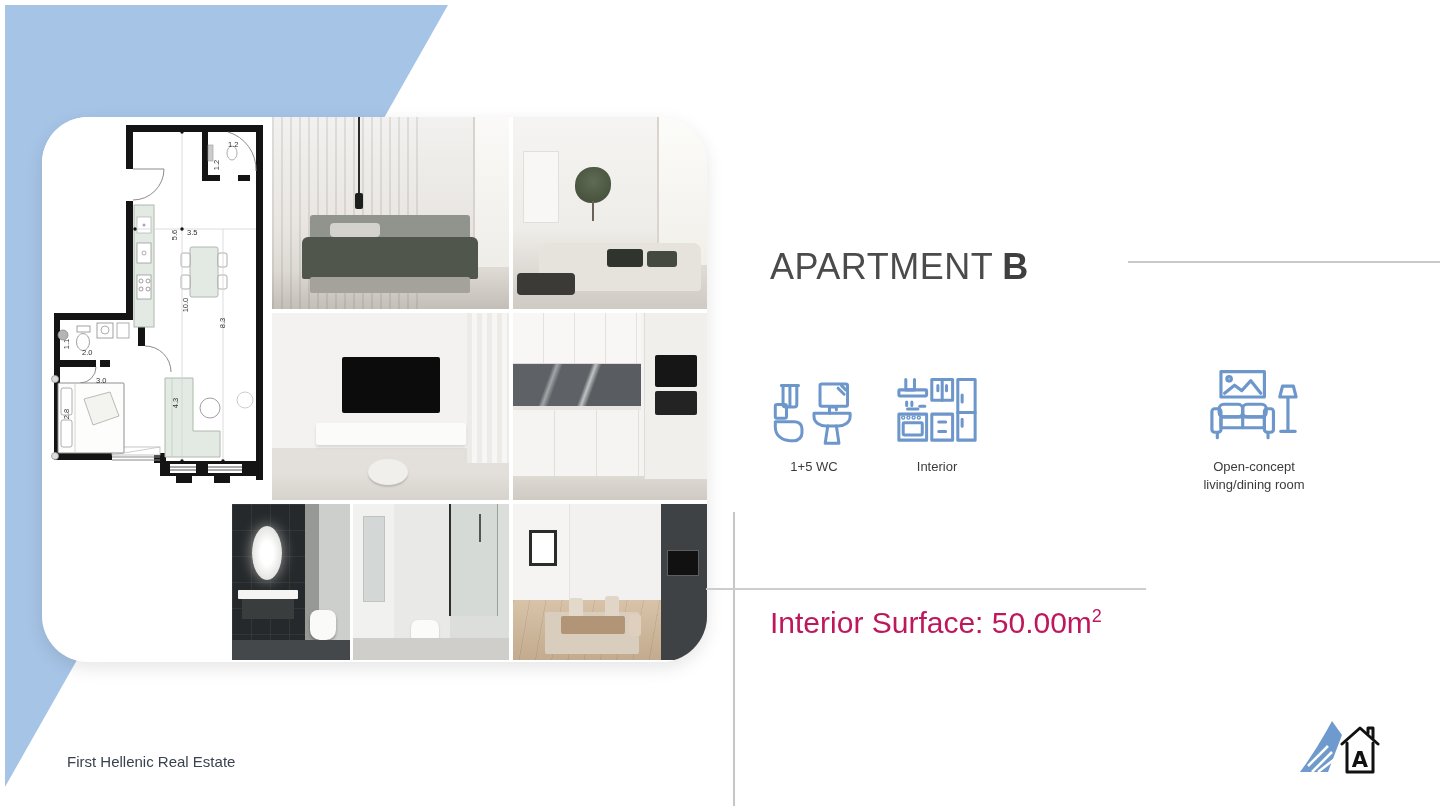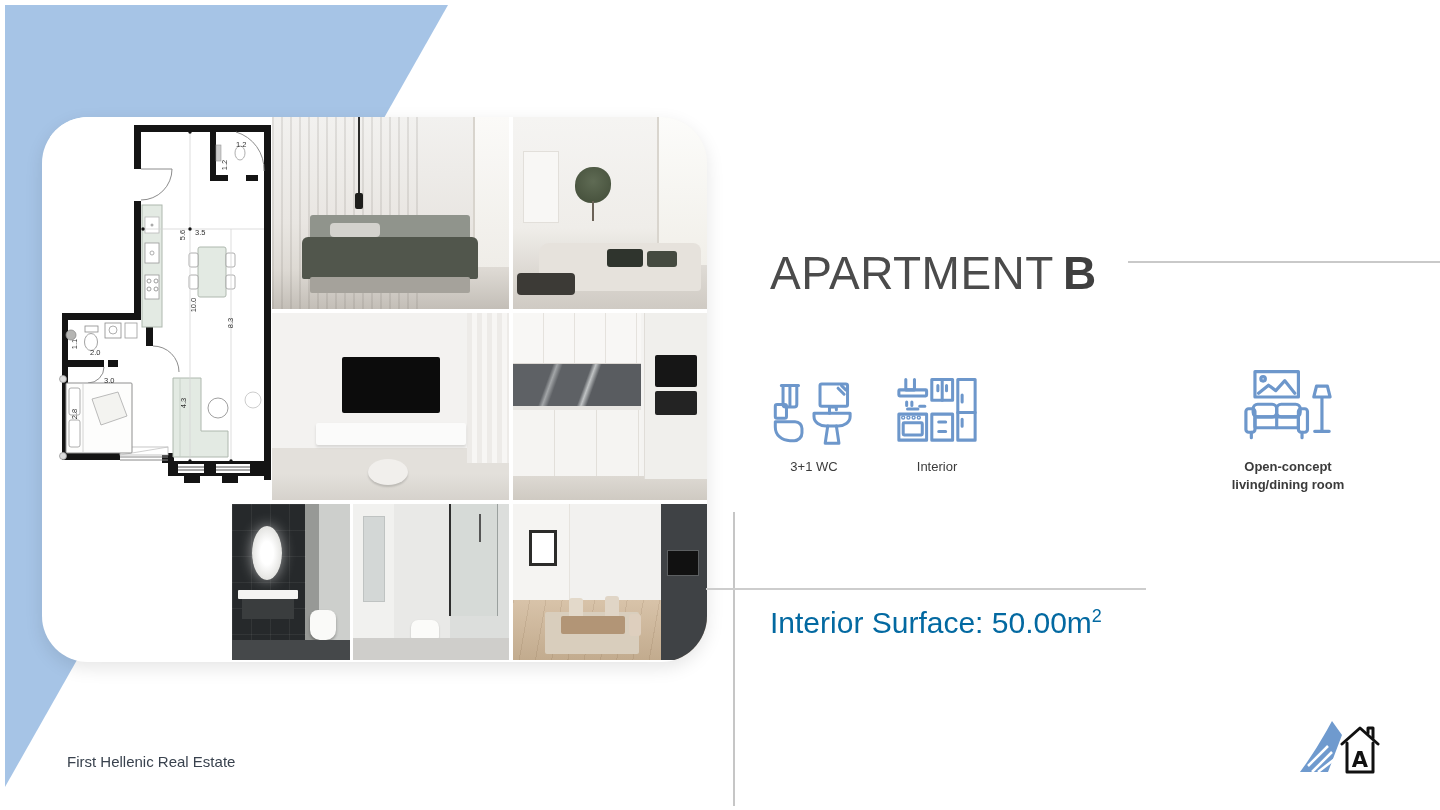--- a/index.html
+++ b/index.html
@@ -11,21 +11,21 @@
     background:var(--accent-blue,#a6c4e6);
     clip-path:polygon(0 0,100% 0,0 100%);}
 
   
   .card{position:absolute;left:42px;top:117px;width:665px;height:545px;background:#fff;
     border-radius:46px;overflow:hidden;box-shadow:0 6px 18px rgba(0,0,0,.10);}
   .tile{position:absolute;overflow:hidden;}
   .tile div{position:absolute;}
 
   
-  .floorplan{position:absolute;left:8px;top:0;width:230px;height:385px;background:#fff;}
+  .floorplan{position:absolute;left:0;top:0;width:230px;height:385px;background:#fff;}
   .floorplan svg{position:absolute;left:0;top:0;}
   .fp-dim{font-size:7.5px;fill:#2f2f2f;font-family:"Liberation Sans",sans-serif;}
 
   
   .t-bedroom{left:230px;top:0;width:237px;height:192px;
     background:linear-gradient(180deg,#f2f1ef,#e9e6e2 55%,#ddd9d3 80%,#c3beb7);}
   .bp-slats{left:0;top:0;width:150px;height:192px;
     background:repeating-linear-gradient(90deg,rgba(110,105,98,.15) 0 2px,rgba(255,255,255,0) 2px 9px);}
   .bp-window{right:0;top:0;width:34px;height:150px;background:linear-gradient(180deg,#fbfaf8,#efede8);border-left:2px solid #d8d4cd;}
   .bp-pendant{left:86px;top:0;width:2px;height:78px;background:#2b2b29;}
@@ -98,36 +98,36 @@
                linear-gradient(180deg,#d8c3a9,#c2ab8e);}
   .cr-rug{left:32px;top:108px;width:94px;height:42px;background:#d9cebd;border-radius:2px;}
   .cr-chairback1{left:56px;top:94px;width:14px;height:24px;background:#e3d9ca;border-radius:3px;}
   .cr-chairback2{left:92px;top:92px;width:14px;height:24px;background:#e0d5c6;border-radius:3px;}
   .cr-table{left:48px;top:112px;width:64px;height:18px;background:#b29576;border-radius:2px;}
   .cr-chair3{left:116px;top:110px;width:12px;height:22px;background:#decfbe;border-radius:3px;}
   .cr-column{right:0;top:0;width:46px;height:156px;background:#3f4245;}
   .cr-oven{right:8px;top:46px;width:30px;height:24px;background:#111;border:1px solid #5c5f61;}
 
   
-  .title{position:absolute;left:770px;top:246px;font-size:46px;color:#4b4b4b;letter-spacing:.5px;white-space:nowrap;}
+  .title{position:absolute;left:770px;top:246px;font-size:36px;color:#4b4b4b;letter-spacing:.5px;white-space:nowrap;}
   .title .b{font-weight:bold;color:#3f3f3f;margin-left:9px;}
   .hr-title{position:absolute;left:1128px;top:261px;width:312px;height:2px;background:#c9c9c9;}
   .hr-surface{position:absolute;left:706px;top:588px;width:440px;height:2px;background:#cdcdcd;}
   .v-divider{position:absolute;left:733px;top:512px;width:2px;height:294px;background:#c6c6c6;}
 
   .feature{position:absolute;top:374px;text-align:center;color:var(--icon-blue,#6d97cb);}
   .feature .icon-box{height:80px;display:flex;align-items:flex-end;justify-content:center;}
   .feature svg{display:block;}
   .feature .flabel{margin-top:4px;font-size:13px;line-height:1.35;color:#3b3b3b;}
   .f1{left:768px;width:92px;}
   .f2{left:886px;width:102px;}
   .f3{left:1014px;width:124px;}
-  .f4{left:1224px;width:128px;font-weight:bold;}
-
-  .surface{position:absolute;left:770px;top:606px;font-size:30px;color:#0369a1;white-space:nowrap;}
+  .f4{left:1190px;width:128px;}
+
+  .surface{position:absolute;left:770px;top:606px;font-size:30px;color:#be185d;white-space:nowrap;}
   .surface sup{font-size:18px;}
 
   .footer-text{position:absolute;left:67px;top:753px;font-size:15px;color:#39424e;text-align:right;}
   .logo{position:absolute;left:1298px;top:716px;width:82px;height:62px;}
 </style>
 </head>
 <body>
 
 <div class="slide">
 
@@ -342,21 +342,21 @@
         <path d="M12,6 h20 M14,6 v22 a3,3 0 0 0 3,3 h10 a3,3 0 0 0 3,-3 v-22 M22,6 v25"></path>
         <rect x="57" y="4" width="32" height="26" rx="2"></rect>
         <path d="M78,9 l7,7 M82,6 l5,5"></path>
         <path d="M50,38 h42 v4 c0,7 -7,11 -14,11 h-14 c-7,0 -14,-4 -14,-11 z"></path>
         <path d="M68,38 v-7 h8 v3"></path>
         <path d="M66,53 l-3,20 h16 l-3,-20"></path>
         <rect x="5" y="28" width="13" height="16" rx="2"></rect>
         <path d="M5,48 v6 c0,10 8,16 17,16 h5 c5,0 9,-4 9,-9 v-5 c0,-4 -3,-8 -8,-8 z"></path>
       </svg>
     </div>
-    <div class="flabel">3+1 WC</div>
+    <div class="flabel">1+5 WC</div>
   </div>
 
   <div class="feature f2">
     <div class="icon-box">
       <svg width="88" height="78" viewBox="0 0 100 90" fill="none" stroke="currentColor" stroke-width="3.5" stroke-linecap="round" stroke-linejoin="round">
         <path d="M14,4 v12 h10 v-12"></path>
         <rect x="6" y="16" width="32" height="7" rx="1"></rect>
         <path d="M15,30 v4 M21,30 v4"></path>
         <path d="M16,38 h12 M30,35 h6"></path>
         <rect x="6" y="44" width="32" height="30"></rect>

